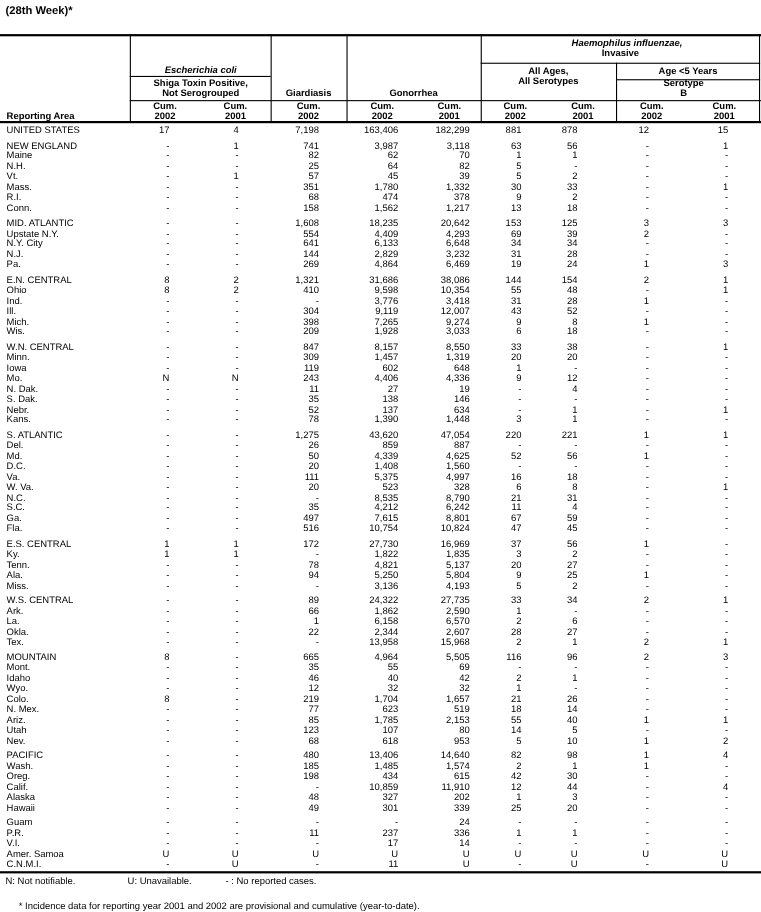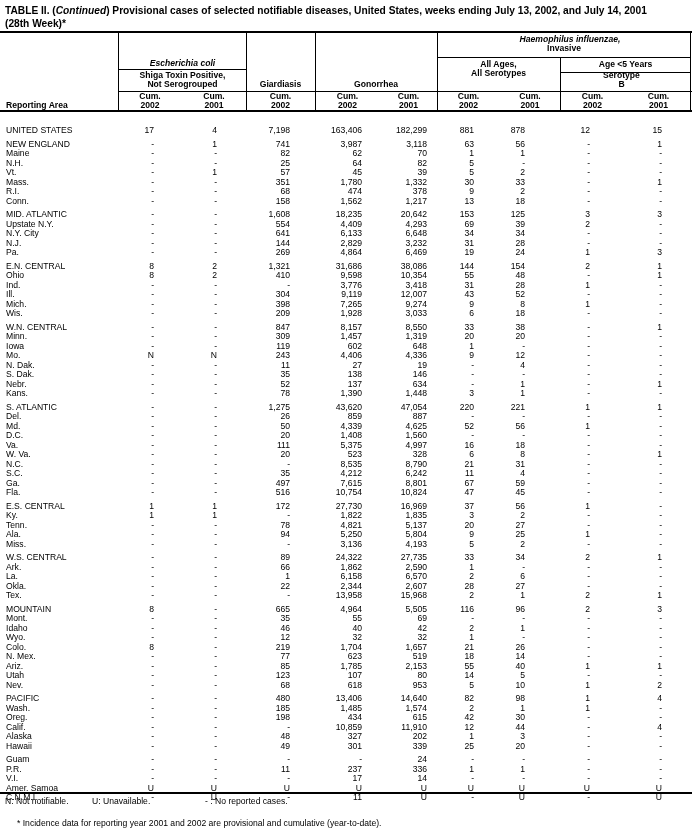--- a/index.html
+++ b/index.html
@@ -16,21 +16,21 @@
   .hline{position:absolute;background:#000;height:1px;}
   .hline.thick{height:1.5px;}
   .vline{position:absolute;background:#000;width:1px;}
   
   .hcell{position:absolute;text-align:center;font-weight:bold;font-size:8.6px;line-height:9px;white-space:pre-line;}
   .hcell.italic{font-style:italic;}
   .rep-area{position:absolute;left:6px;top:100px;font-size:8.6px;font-weight:bold;}
   
   .tbody{position:absolute;left:0;top:114px;width:692px;}
   .group{margin-top:4px;}
-  .group:first-child{margin-top:12px;}
+  .group:first-child{margin-top:0;}
   .trow{display:grid;grid-template-columns:118px 64px 64px 69px 65px 57px 63px 60px 65px 67px;height:9.5px;}
   .tcell{font-size:8.6px;line-height:9.5px;white-space:nowrap;}
   .tcell.area{padding-left:6px;text-align:left;}
   .tcell.num{text-align:right;}
   .trow .tcell:nth-child(2){padding-right:28px;}
   .trow .tcell:nth-child(3){padding-right:29px;}
   .trow .tcell:nth-child(4){padding-right:25px;}
   .trow .tcell:nth-child(5){padding-right:18px;}
   .trow .tcell:nth-child(6){padding-right:10px;}
   .trow .tcell:nth-child(7){padding-right:26px;}
@@ -41,21 +41,20 @@
   .footnotes{position:absolute;left:0;top:797px;width:692px;font-size:8.6px;line-height:9px;}
   .fn-abs{position:absolute;top:0;}
   .fn2{position:absolute;top:22px;left:5px;margin-left:12px;}
 </style>
 </head>
 <body>
 
 <div class="page">
 
   <div class="title">
-    <div class="l1"><span>TABLE II. (</span><span class="it">Continued</span><span>) Provisional cases of selected notifiable diseases, United States, weeks ending July 13, 2002, and July 14, 2001</span></div>
     <div>(28th Week)*</div>
   </div>
 
   <div class="hline thick" style="left:0;top:31px;width:692px;"></div>
   <div class="vline" style="left:118px;top:31px;height:80px;"></div>
   <div class="vline" style="left:246px;top:31px;height:80px;"></div>
   <div class="vline" style="left:315px;top:31px;height:80px;"></div>
   <div class="vline" style="left:437px;top:31px;height:80px;"></div>
   <div class="vline" style="left:560px;top:57px;height:54px;"></div>
   <div class="vline" style="left:690px;top:31px;height:80px;"></div>
@@ -924,18 +923,18 @@
           <div class="tcell num">-</div>
           <div class="tcell num">U</div>
         </div>
       </div>
     </div>
 
   <div class="hline thick" style="left:0;top:792px;width:692px;"></div>
 
   <div class="footnotes">
     <span class="fn-abs" style="left:5px;">N: Not notifiable.</span>
-    <span class="fn-abs" style="left:92px;">U: Unavailable.</span>
+    <span class="fn-abs" style="left:116px;">U: Unavailable.</span>
     <span class="fn-abs" style="left:185px;margin-left:20px;">- : No reported cases.</span>
     <span class="fn2">* Incidence data for reporting year 2001 and 2002 are provisional and cumulative (year-to-date).</span>
   </div>
 
 </div>
 
 </body></html>

